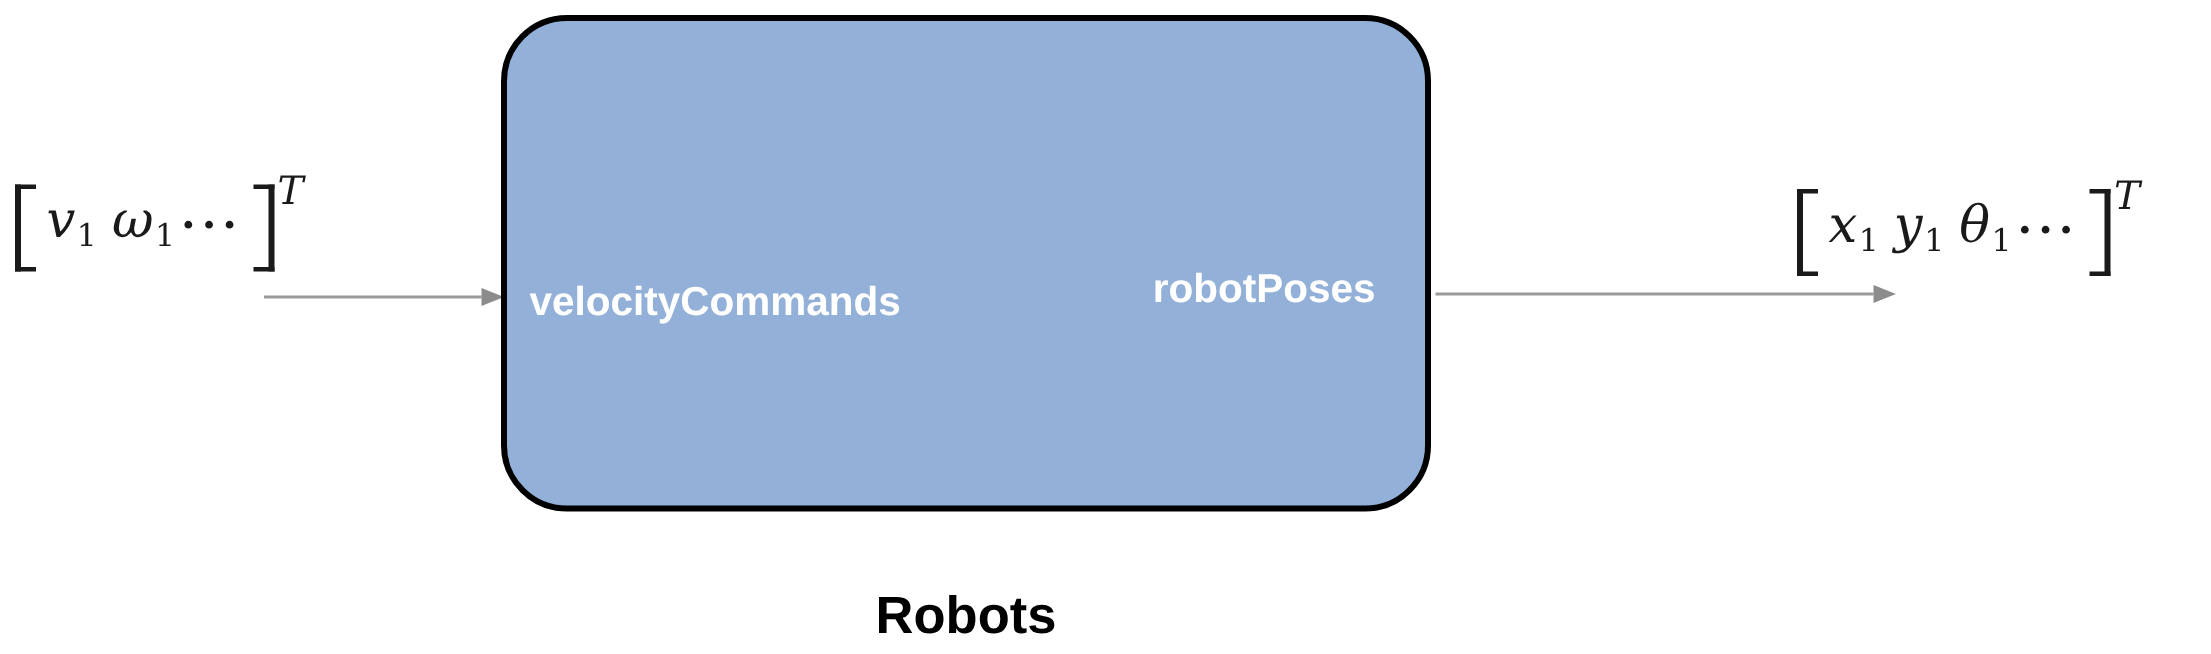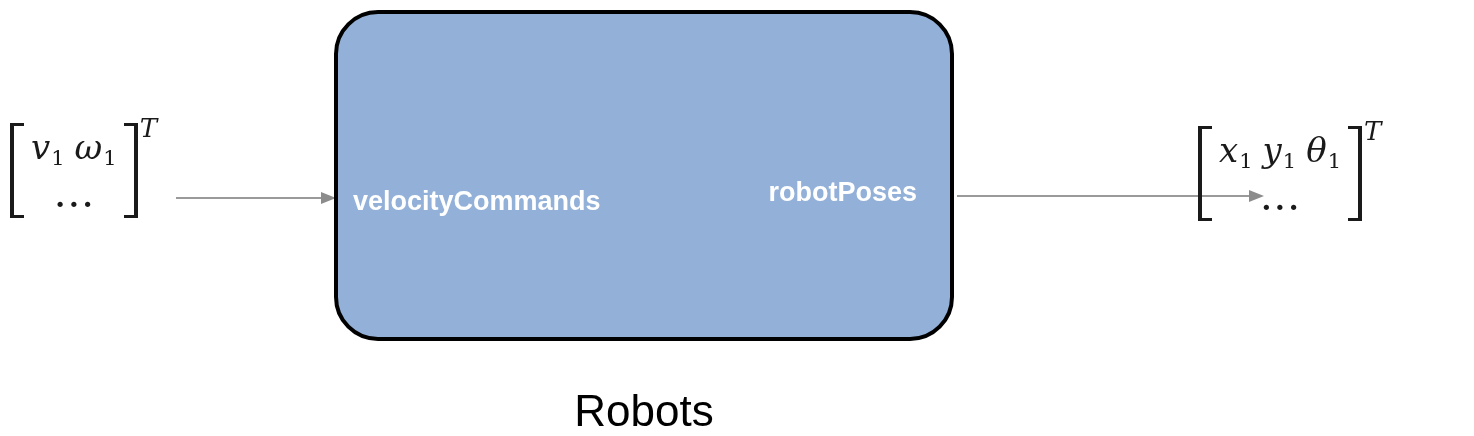--- a/index.html
+++ b/index.html
@@ -29,21 +29,21 @@
     font-weight:bold;font-size:27px;line-height:30px;
     color:var(--port-text);
     white-space:nowrap;
   }
   .port-in{left:15px;top:172px;}
   .port-out{right:33px;top:163px;}
 
   .block-label{
     position:absolute;left:334px;top:388px;width:620px;
     text-align:center;
-    font-weight:normal;font-size:44px;line-height:46px;
+    font-weight:bold;font-size:35px;line-height:46px;
     color:var(--label-ink);
     letter-spacing:0px;
   }
 
   
   .arrow{position:absolute;display:flex;align-items:center;height:14px;}
   .arrow-in{left:176px;top:191px;width:160px;}
   .arrow-out{left:957px;top:189px;width:307px;}
   .arrow-line{flex:1;height:2px;background:var(--arrow-line);}
   .arrow-head{
@@ -54,21 +54,21 @@
   }
 
   
   .matrix{position:absolute;display:flex;align-items:stretch;}
   .matrix-input{left:10px;top:123px;}
   .matrix-output{left:1198px;top:126px;}
   .brk{width:14px;border-top:3px solid var(--math-ink);border-bottom:3px solid var(--math-ink);}
   .brk-l{border-left:4px solid var(--math-ink);}
   .brk-r{border-right:4px solid var(--math-ink);}
   .mbody{
-    display:flex;flex-direction:column;justify-content:center;
+    display:flex;flex-direction:row;justify-content:center;
     padding:2px 7px;
     font-family:"DejaVu Serif",serif;font-style:italic;
     font-size:34px;color:var(--math-ink);
   }
   .mrow{display:flex;justify-content:center;gap:10px;line-height:44px;white-space:nowrap;}
   .mcell sub{
     font-style:normal;font-size:21px;vertical-align:-6px;margin-left:1px;
     font-family:"DejaVu Serif",serif;
   }
   .mdots{

